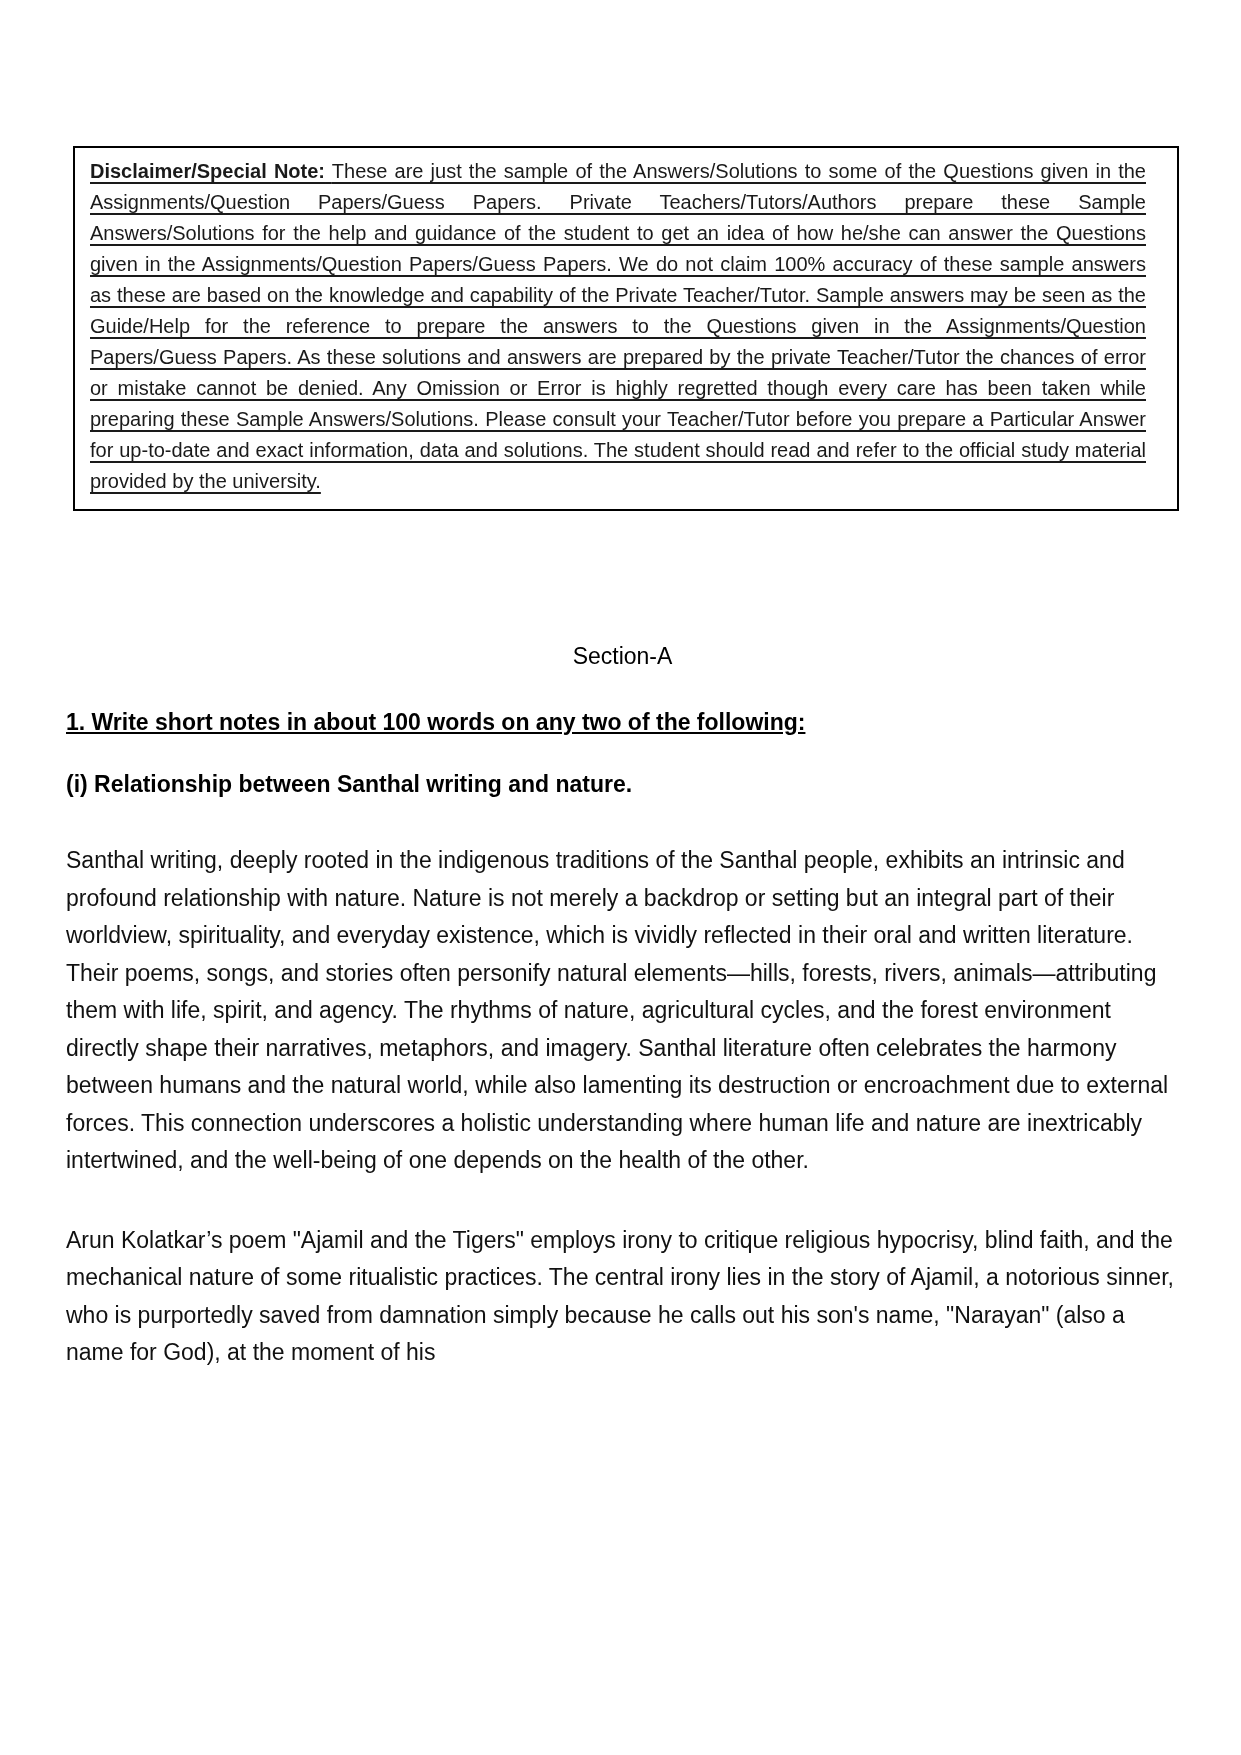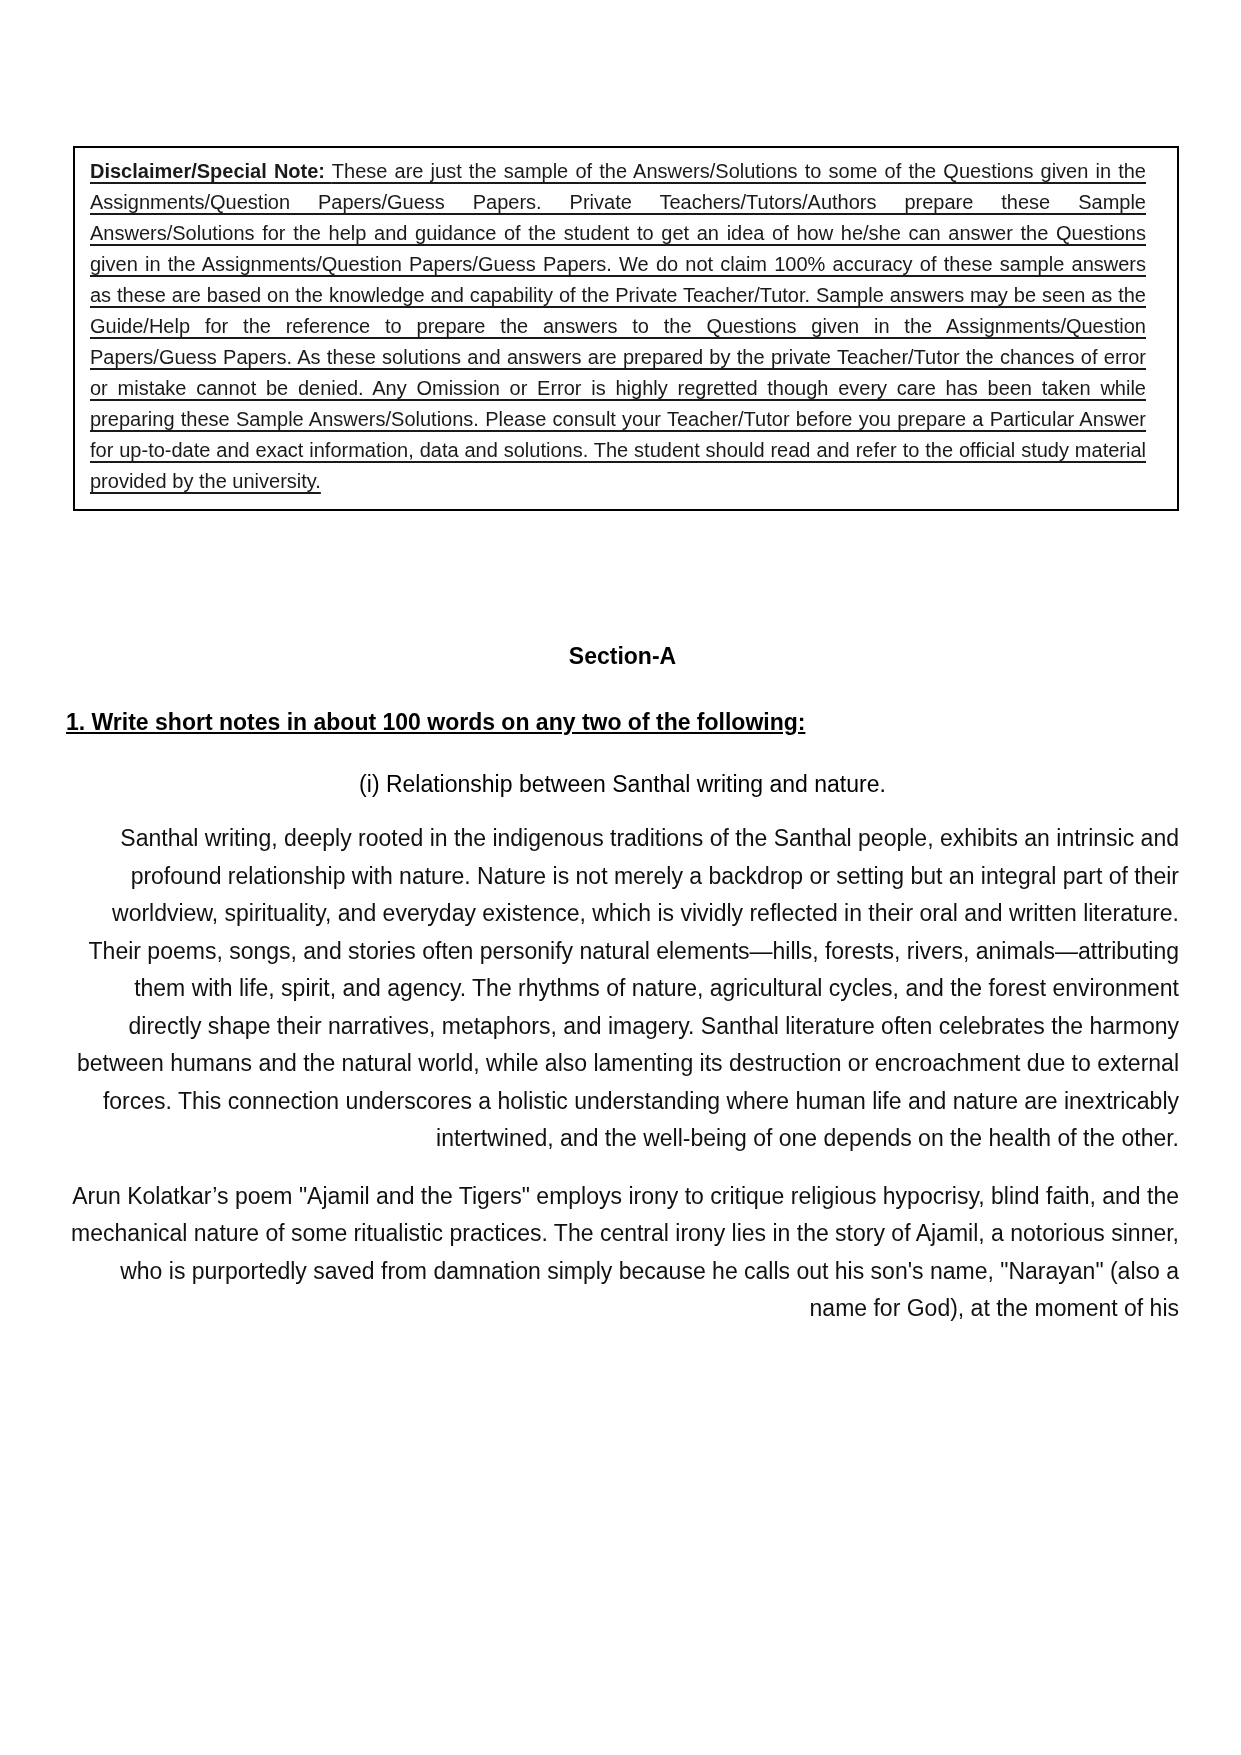--- a/index.html
+++ b/index.html
@@ -34,42 +34,41 @@
     text-decoration-thickness: 1.5px;
     text-underline-offset: 4px;
     color: #1a1a1a;
   }
   .disclaimer-text strong { font-weight: bold; }
   
   .section-title {
     margin-top: 132px;
     text-align: center;
     font-size: 23px;
-    font-weight: bold;
+    font-weight: normal;
   }
   .question-heading {
     margin-top: 36px;
     font-size: 23px;
     font-weight: bold;
     line-height: 32px;
     text-decoration: underline;
   }
   .part-heading {
     margin-top: 30px;
     font-size: 23px;
-    font-weight: normal;
+    font-weight: bold;
     line-height: 32px;
-    text-align: center;
   }
   .part-heading.part-ii { margin-top: 96px; }
   .body-text {
-    margin-top: 20px;
+    margin-top: 42px;
     font-size: 23px;
     line-height: 37.5px;
-    text-align: right;
+    text-align: left;
     color: #111111;
   }
 </style>
 </head>
 <body>
 
 <div class="page">
 
   <div class="disclaimer-box">
     <p class="disclaimer-text"><strong>Disclaimer/Special Note:</strong> <span>These are just the sample of the Answers/Solutions to some of the Questions given in the Assignments/Question Papers/Guess Papers. Private Teachers/Tutors/Authors prepare these Sample Answers/Solutions for the help and guidance of the student to get an idea of how he/she can answer the Questions given in the Assignments/Question Papers/Guess Papers. We do not claim 100% accuracy of these sample answers as these are based on the knowledge and capability of the Private Teacher/Tutor. Sample answers may be seen as the Guide/Help for the reference to prepare the answers to the Questions given in the Assignments/Question Papers/Guess Papers. As these solutions and answers are prepared by the private Teacher/Tutor the chances of error or mistake cannot be denied. Any Omission or Error is highly regretted though every care has been taken while preparing these Sample Answers/Solutions. Please consult your Teacher/Tutor before you prepare a Particular Answer for up-to-date and exact information, data and solutions. The student should read and refer to the official study material provided by the university.</span></p>

